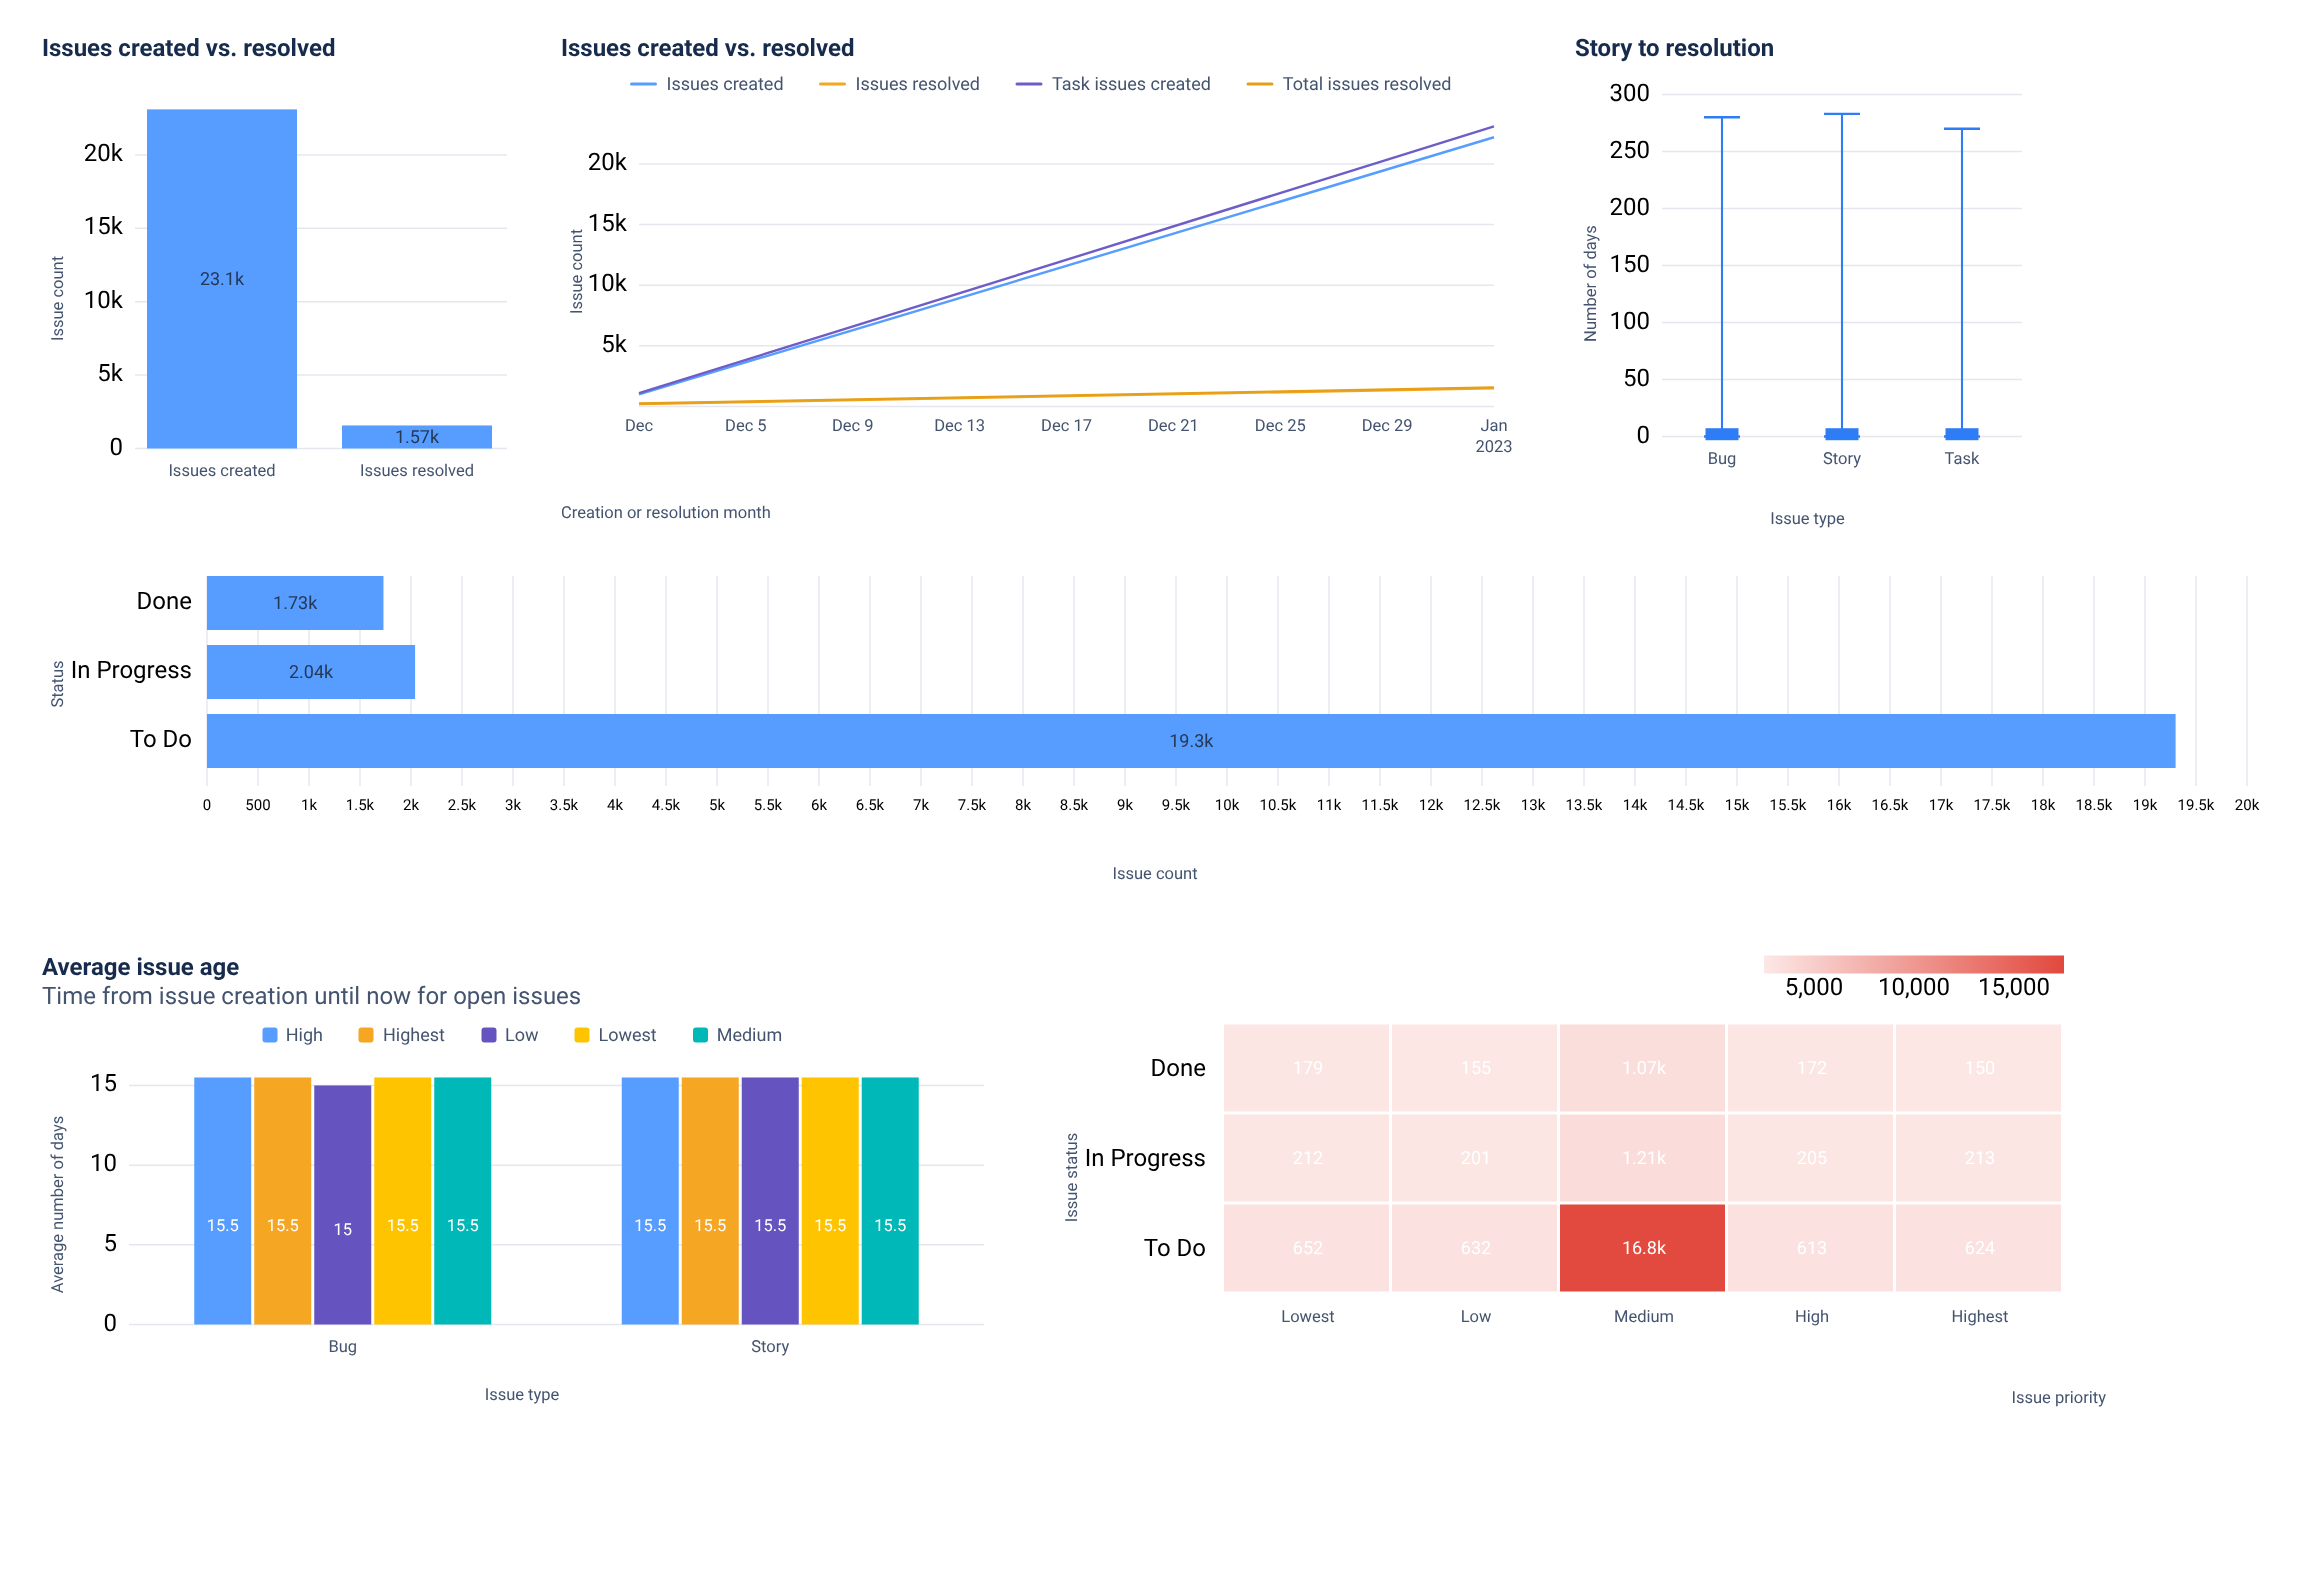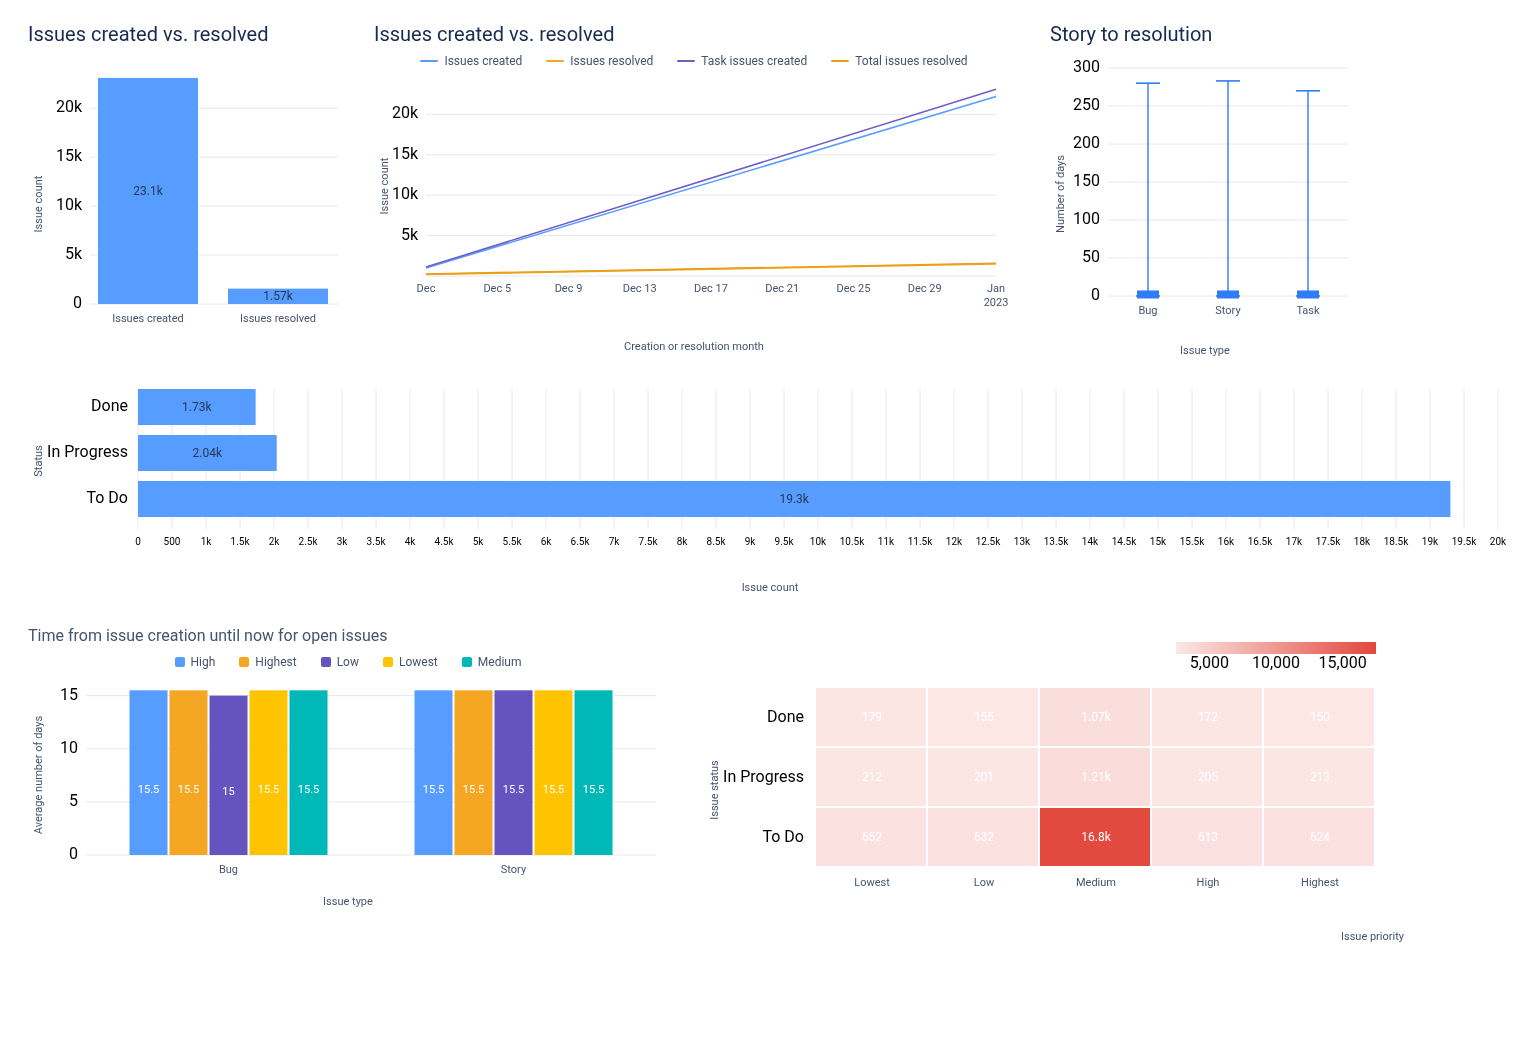--- a/index.html
+++ b/index.html
@@ -16,21 +16,21 @@
     --yellow:#FFC400;
     --teal:#00A2A2;
     --purp2:#6554C0;
     --barLbl:#253858;
   }
   *{box-sizing:border-box;}
   body{margin:0;font-family:-apple-system,BlinkMacSystemFont,"Segoe UI",Roboto,sans-serif;color:var(--ink);background:#fff;}
   .page{width:1540px;padding:12px 28px 40px;}
   .row{display:flex;gap:36px;}
   .panel{flex:0 0 auto;}
-  .title{font-size:20px;font-weight:400;color:var(--ink);margin:10px 0 8px;}
+  .title{font-size:16px;font-weight:700;color:var(--ink);margin:10px 0 8px;}
   .subtitle{font-size:16px;color:var(--ink2);margin:-4px 0 10px;}
   svg{display:block;overflow:visible;}
   .axis-title{font-size:11px;fill:var(--ink2);}
   .catLbl{font-size:11px;fill:var(--ink2);text-anchor:middle;}
   .barLbl{font-size:12px;fill:var(--barLbl);text-anchor:middle;}
   .legend{display:flex;gap:24px;justify-content:center;font-size:12px;color:var(--ink2);flex-wrap:wrap;}
   .legend .item{display:inline-flex;align-items:center;gap:6px;}
   .legDash{width:18px;height:2px;border-radius:1px;}
   .legSq{width:10px;height:10px;border-radius:2px;}
   .heat text.cell{font-size:12px;text-anchor:middle;dominant-baseline:middle;}
@@ -108,21 +108,21 @@
             <text x="498.75" y="206" class="catLbl">Dec 29</text>
             <text x="570" y="206" class="catLbl">Jan</text>
             <text x="570" y="220" class="catLbl">2023</text>
             <line x1="0" y1="181.91489361702128" x2="570" y2="10.510638297872333" stroke="#579DFF" stroke-width="1.6"></line>
             <line x1="0" y1="188.38297872340425" x2="570" y2="177.87234042553192" stroke="#F5A623" stroke-width="1.6"></line>
             <line x1="0" y1="181.10638297872342" x2="570" y2="3.2340425531915002" stroke="#6E5DC6" stroke-width="1.6"></line>
             <line x1="0" y1="187.9787234042553" x2="570" y2="177.3063829787234" stroke="#E6A018" stroke-width="1.6"></line>
           </g>
         <text class="axis-title" transform="rotate(-90) translate(-110,14)" text-anchor="middle">Issue count</text>
       </svg>
-      <div style="text-align:center;font-size:11px;color:var(--ink2);margin-top:4px;">Creation or resolution month</div>
+      <div style="text-align:left;font-size:11px;color:var(--ink2);margin-top:4px;">Creation or resolution month</div>
     </div>
 
     <div class="panel" style="width:310px;">
       <div class="title">Story to resolution</div>
       <svg width="310" height="290">
         <g id="days_g" transform="translate(58,14)">
             <line x1="0" x2="240" y1="228" y2="228" stroke="var(--grid)"></line>
             <text x="-8" y="232" text-anchor="end" class="tick">0</text>
             <line x1="0" x2="240" y1="190" y2="190" stroke="var(--grid)"></line>
             <text x="-8" y="194" text-anchor="end" class="tick">50</text>
@@ -255,20 +255,21 @@
           <text x="-10" y="114" text-anchor="end" class="tick">To Do</text>
         </g>
       <text class="axis-title" transform="rotate(-90) translate(-80,14)" text-anchor="middle">Status</text>
     </svg>
     <div style="text-align:center;font-size:11px;color:var(--ink2);">Issue count</div>
   </div>
 
   <div class="row" style="margin-top:36px;">
 
     <div class="panel" style="width:640px;">
+      <div class="title" style="margin-bottom:4px;">Average issue age</div>
       <div class="subtitle">Time from issue creation until now for open issues</div>
       <div class="legend" id="age_legend" style="margin:6px 0 6px;">
           <span class="item">
             <span class="legSq" style="background: rgb(87, 157, 255);"></span>
             <span>High</span>
           </span>
           <span class="item">
             <span class="legSq" style="background: rgb(245, 166, 35);"></span>
             <span>Highest</span>
           </span>

